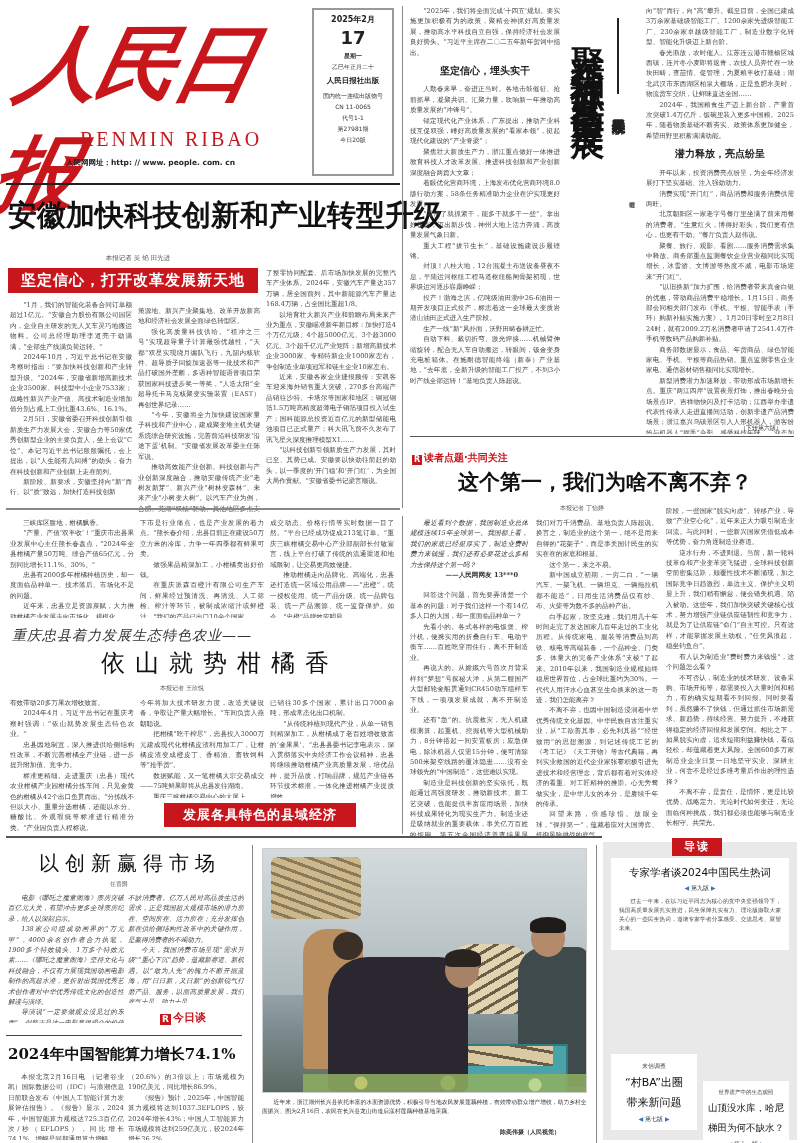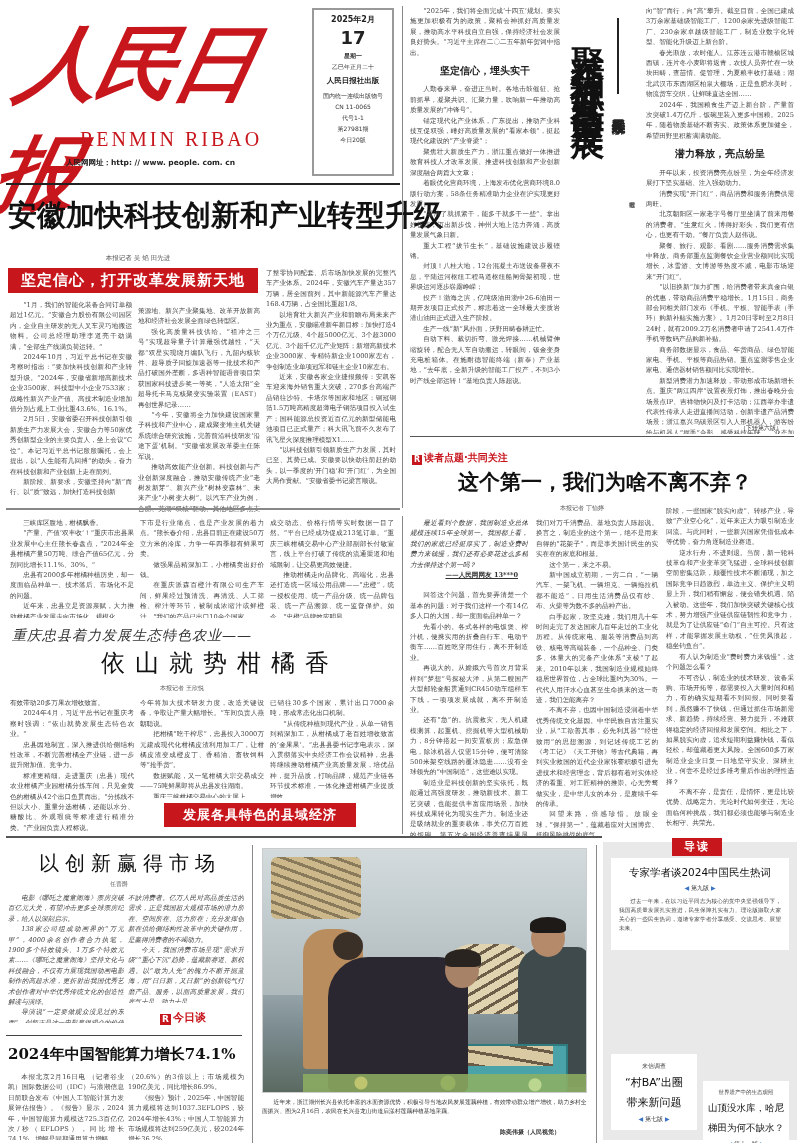--- a/index.html
+++ b/index.html
@@ -33,21 +33,21 @@
   #vertical-sub { left: 610px; top: 96px; width: 16px; font-family: "DejaVu Serif", serif; font-size: 14px; line-height: 17px; color: #222; text-align: center; }
   #vertical-dash { left: 617px; top: 18px; width: 2px; height: 76px; background: #222; }
   #vertical-byline { left: 628px; top: 190px; width: 8px; font-size: 6px; line-height: 9px; color: #555; }
   .section-h { font-size: 10px; font-weight: bold; text-align: center; color: #222; margin: 8px 0; }
 
   
   #reader-rule { left: 410px; top: 436px; width: 384px; height: 1px; background: #555; }
   #reader-tag { left: 412px; top: 451px; font-size: 10px; font-weight: bold; color: #c8161d; }
   #reader-title { left: 420px; top: 468px; width: 370px; font-family: "DejaVu Serif", serif; font-size: 21px; font-weight: bold; text-align: center; color: #111; }
   #reader-byline { left: 560px; top: 504px; font-size: 6px; color: #555; }
-  #quote-signature { text-align: right; font-weight: bold; color: #333; padding-right: 10px; text-decoration: underline; }
+  #quote-signature { text-align: right; font-weight: bold; color: #333; padding-right: 10px; }
 
   
   #cq-kicker { left: 12px; top: 627px; font-family: "DejaVu Serif", serif; font-size: 14px; font-style: italic; color: #333; letter-spacing: 1px; }
   #cq-title { left: 70px; top: 647px; width: 300px; font-size: 24px; text-align: center; letter-spacing: 10px; color: #111; }
   #cq-byline { left: 160px; top: 684px; font-size: 6px; color: #555; }
   #cq-banner { left: 164px; top: 803px; width: 192px; height: 24px; background: #c8161d; color: #fff; font-size: 13px; font-weight: bold; text-align: center; line-height: 24px; letter-spacing: 1px; }
   #mid-rule { left: 6px; top: 836px; width: 596px; height: 2px; background: #555; }
 
   
   #comm-title { left: 20px; top: 850px; width: 220px; font-size: 20px; text-align: center; letter-spacing: 6px; color: #111; }

